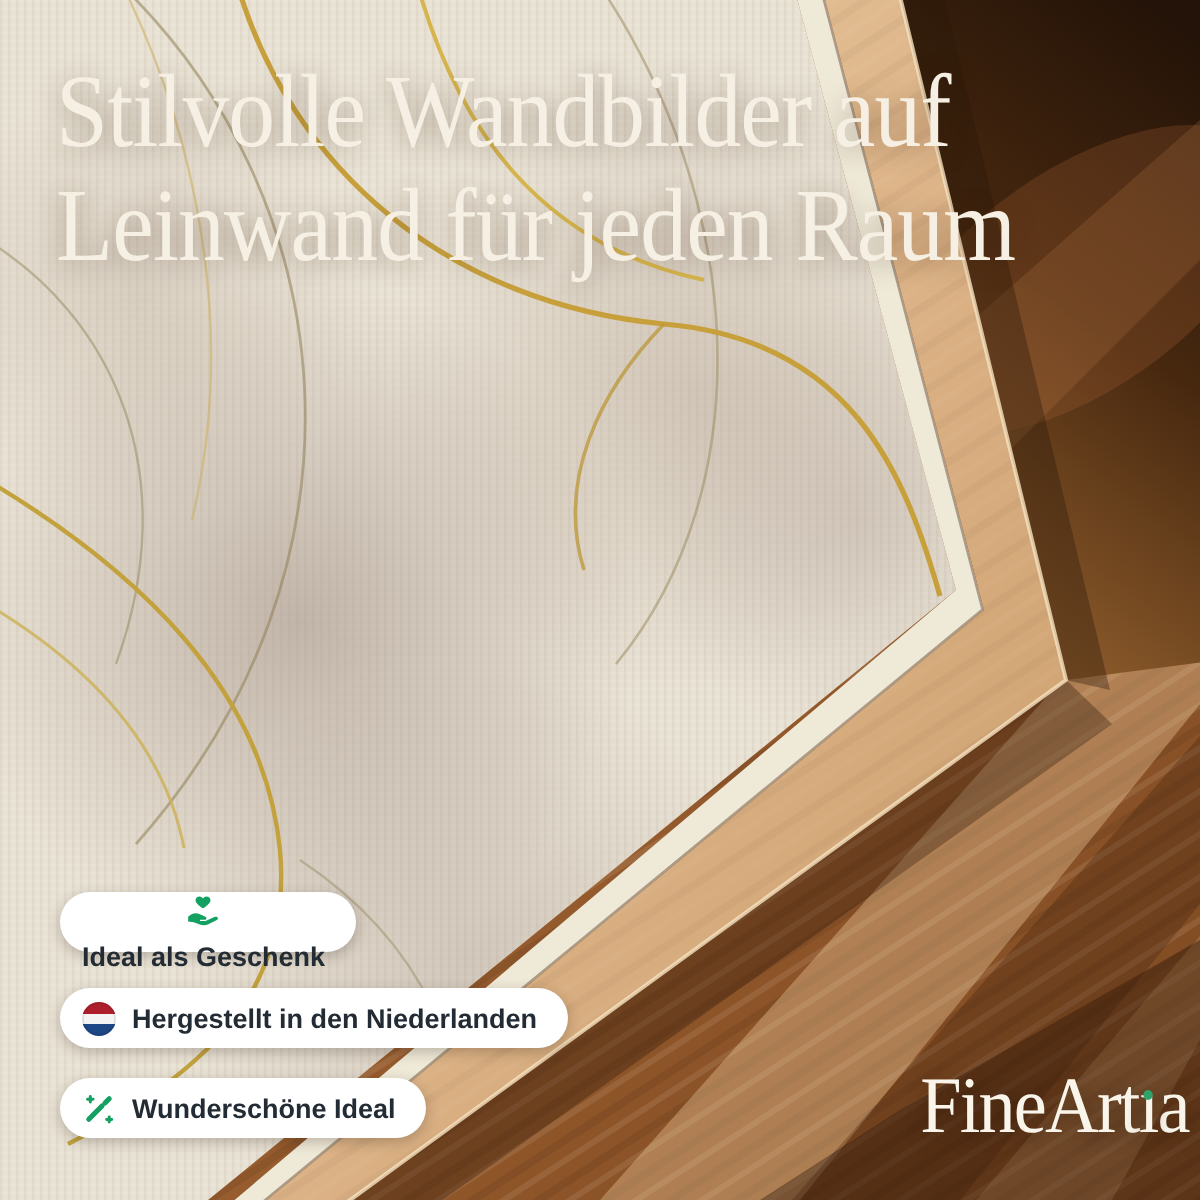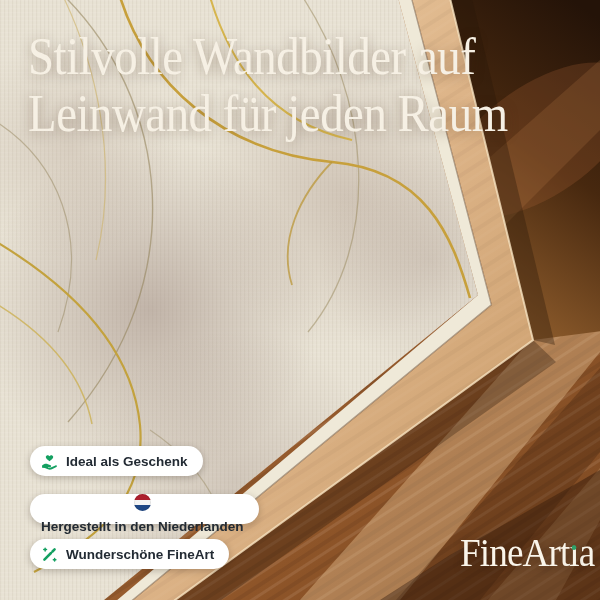--- a/index.html
+++ b/index.html
@@ -32,22 +32,22 @@
   .badge{
     position:absolute;
     display:inline-flex;align-items:center;gap:8px;
     height:30px;padding:0 15px 0 11px;
     background:#ffffff;border-radius:16px;
     box-shadow:0 2px 7px rgba(30,20,10,.25);
     color:#232b34;
     font-size:13.5px;font-weight:700;
     white-space:nowrap;
   }
-  .badge-1{left:30px;top:446px;}
-  .badge-2{left:30px;top:494px;flex-direction:column;}
+  .badge-1{left:30px;top:446px;flex-direction:column;}
+  .badge-2{left:30px;top:494px;}
   .row3{position:absolute;left:30px;top:539px;display:flex;gap:11px;}
   .row3 .badge{position:static;}
   .bicon{width:17px;height:17px;flex:0 0 auto;display:block;}
   .flag{
     width:17px;height:17px;flex:0 0 auto;border-radius:50%;
     background:linear-gradient(180deg,#ad1f2d 0 34%,#f4f4f4 34% 66%,#1e4785 66% 100%);
     box-shadow:inset 0 0 0 1px rgba(0,0,0,.08);
   }
 
   
@@ -178,19 +178,19 @@
   </div>
 
   <div class="row3">
     <div class="badge">
       <svg class="bicon" viewBox="0 0 16 16">
         <path d="M3.2 12.8 L9.4 6.6" stroke="#14a061" stroke-width="2.4" stroke-linecap="round" fill="none"></path>
         <path d="M10.8 5.2 L12.8 3.2" stroke="#14a061" stroke-width="2.4" stroke-linecap="round" fill="none"></path>
         <path d="M2.6 3.4 H5.2 M3.9 2.1 V4.7" stroke="#14a061" stroke-width="1.4" stroke-linecap="round" fill="none"></path>
         <path d="M11.6 12.9 H14 M12.8 11.7 V14.1" stroke="#14a061" stroke-width="1.4" stroke-linecap="round" fill="none"></path>
       </svg>
-      <span>Wunderschöne FineArt</span>
+      <span>Wunderschöne Ideal</span>
     </div>
   </div>
 
   <div class="brand"><span>FineArt</span><span class="logo-i">ı</span><span>a</span></div>
 
 </div>
 
 </body></html>

